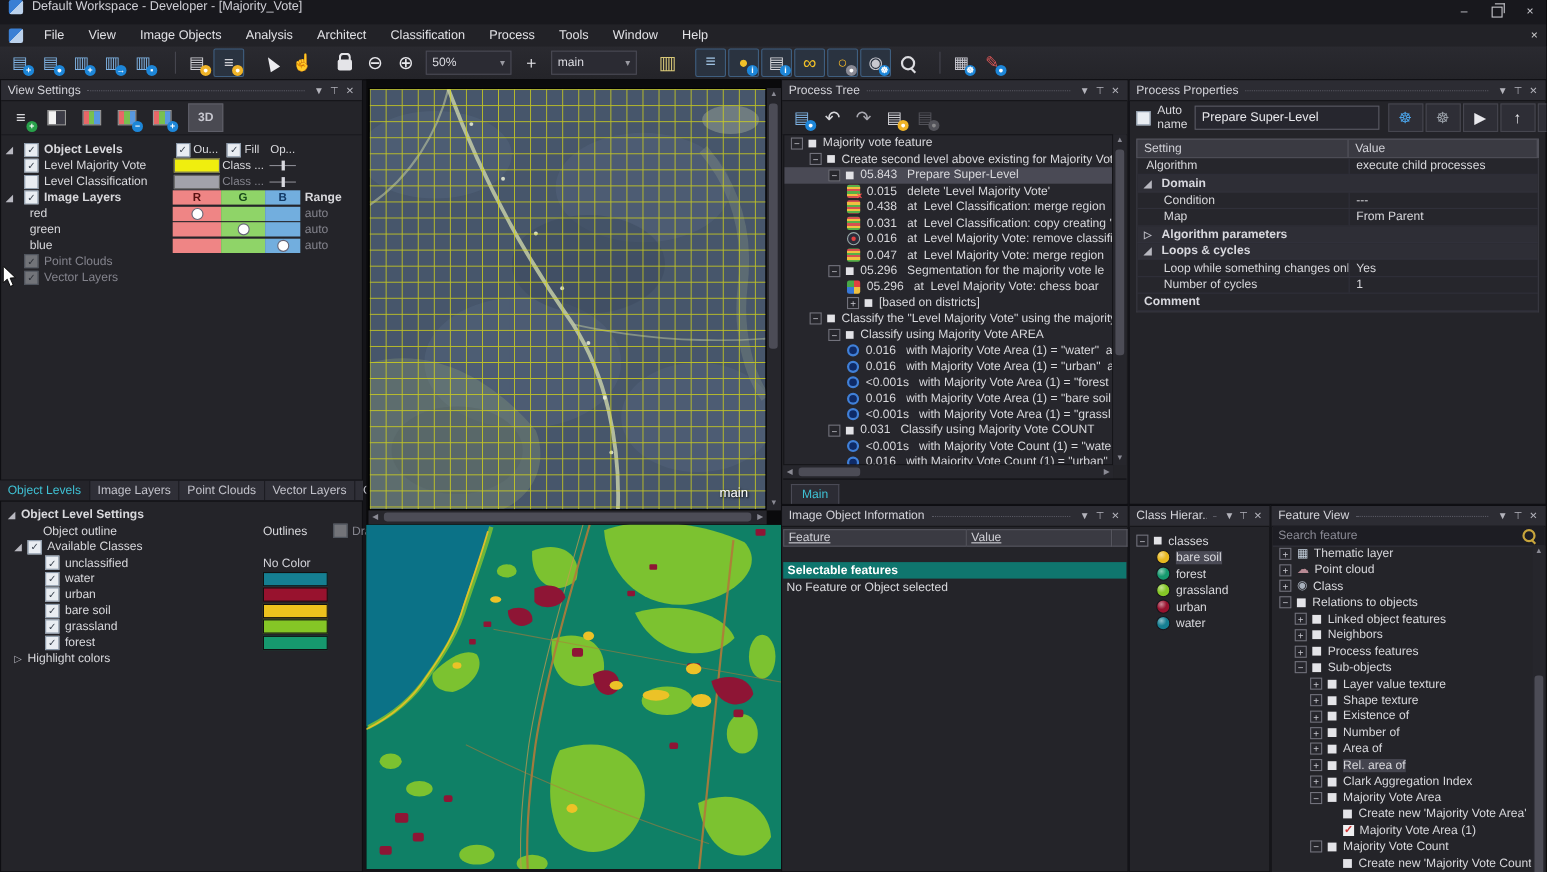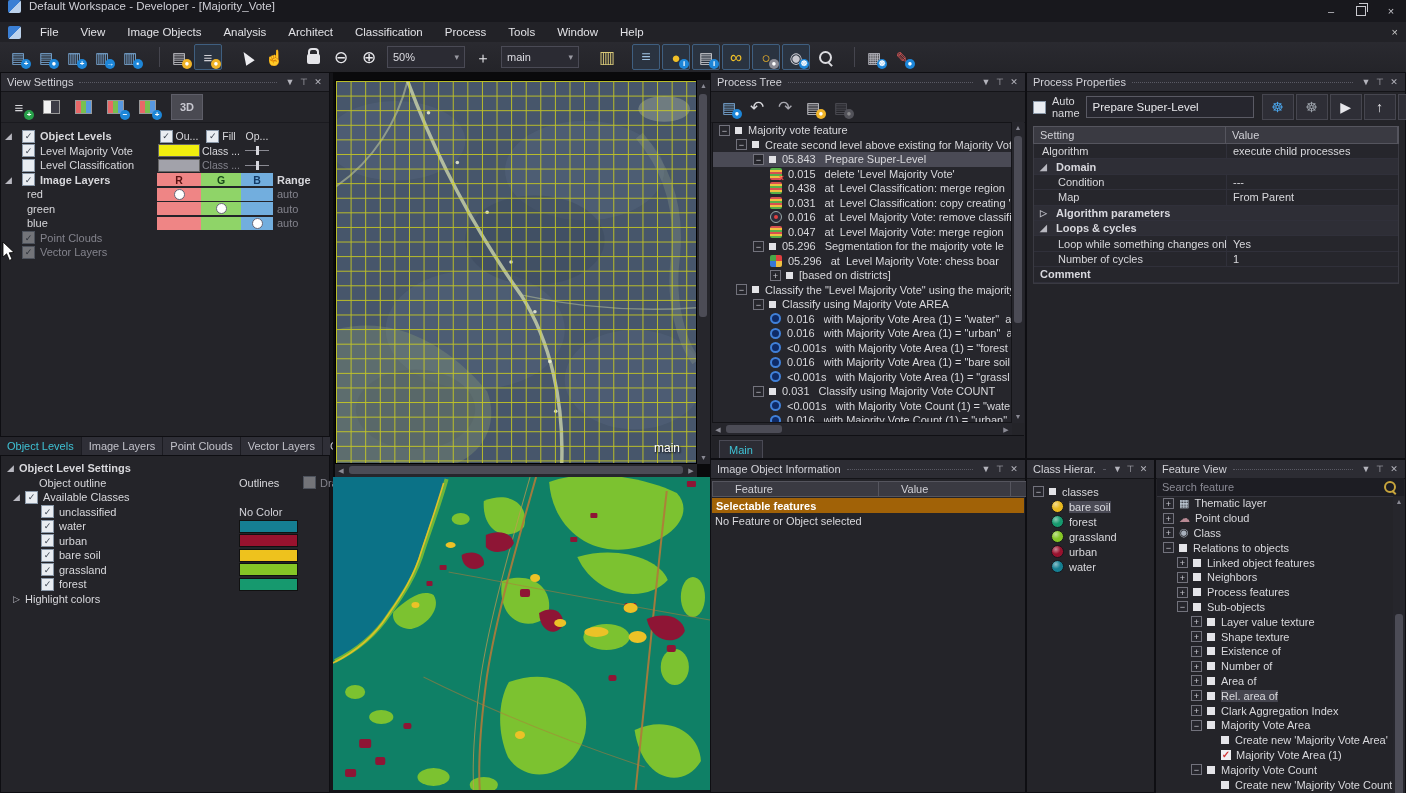--- a/index.html
+++ b/index.html
@@ -125,23 +125,23 @@
   .pp-head div{padding-left:6px;color:#d0d0d6;border-right:1px solid #55555e;height:100%;display:flex;align-items:center;}
   #pp-rows{margin:0 6px;border:1px solid #3a3a42;border-top:none;background:#26262c;}
   .pp-row{display:grid;grid-template-columns:192px 1fr;height:14.4px;align-items:center;border-bottom:1px solid #30303a;}
   .pp-row .c1{padding-left:8px;overflow:hidden;white-space:nowrap;}
   .pp-row .c1.ind{padding-left:24px;}
   .pp-row .c2{padding-left:6px;overflow:hidden;white-space:nowrap;border-left:1px solid #30303a;height:100%;display:flex;align-items:center;}
   .pp-group{display:flex;align-items:center;height:14.4px;background:#2e2e36;border-bottom:1px solid #30303a;padding-left:6px;font-weight:bold;color:#d8d8de;gap:4px;}
   
   #ioi{left:710px;top:459px;width:316px;height:334px;}
   .ioi-head{display:grid;grid-template-columns:168px 132px 1fr;height:16px;margin-top:2px;}
-  .ioi-head div{background:#3a3a42;border:1px solid #55555e;border-left:none;display:flex;align-items:center;padding-left:22px;color:#d0d0d6;}
+  .ioi-head div{background:#3a3a42;border:1px solid #55555e;border-left:none;display:flex;align-items:center;padding-left:4px;color:#d0d0d6;text-decoration:underline;}
   .ioi-head div:first-child{border-left:1px solid #55555e;margin-left:1px;}
-  .ioi-sel{height:15px;background:#a16207;color:#fff;font-weight:bold;display:flex;align-items:center;padding-left:4px;margin:1px 1px 0 1px;}
+  .ioi-sel{height:15px;background:#0f766e;color:#fff;font-weight:bold;display:flex;align-items:center;padding-left:4px;margin:14px 1px 0 1px;}
   .ioi-msg{height:15px;display:flex;align-items:center;padding-left:4px;}
   
   #class-hier{left:1026px;top:459px;width:129px;height:334px;}
   .ch-row{display:flex;align-items:center;height:15px;padding-left:6px;white-space:nowrap;overflow:hidden;}
   .ch-circle{width:13px;height:13px;border-radius:50%;border:1px solid #16161c;flex:none;margin-right:5px;box-sizing:border-box;}
   .ch-label.sel{background:#4a4a55;}
   
   #feature-view{left:1155px;top:459px;width:251px;height:432px;}
   #fv-search{position:absolute;left:1px;right:1px;top:18px;height:18px;background:#1d1d23;border-bottom:1px solid #34343c;display:flex;align-items:center;}
   #fv-search input{flex:1;background:transparent;border:none;outline:none;color:#cfcfd6;font-size:11px;padding-left:5px;font-family:"Liberation Sans",sans-serif;}

